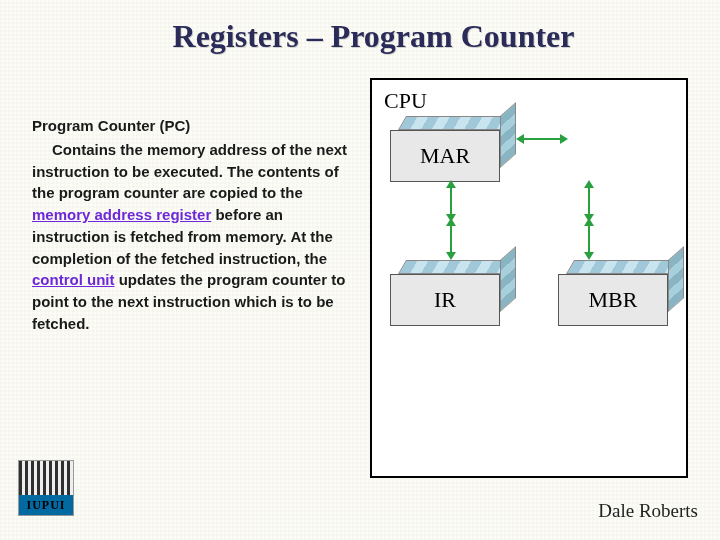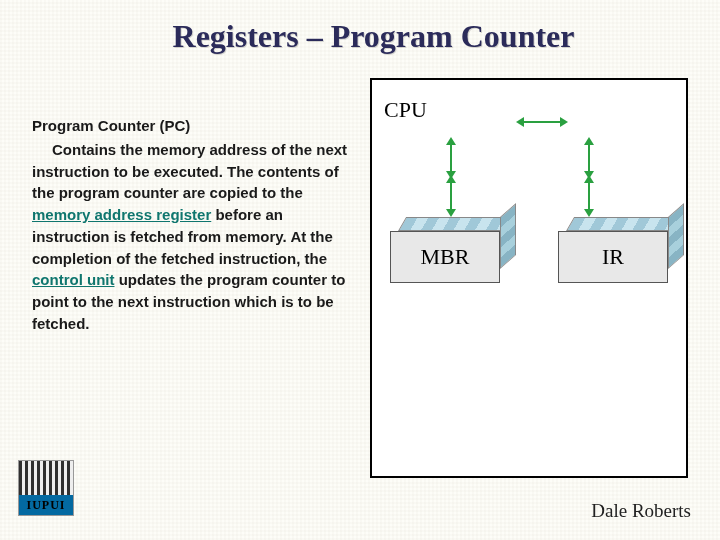--- a/index.html
+++ b/index.html
@@ -33,28 +33,28 @@
     top: 78px; left: 32px;
     width: 320px;
     font-size: 15px;
     font-weight: bold;
     color: #1a1a1a;
     line-height: 1.45;
     margin-top: 37px;
   }
   .body-text .subtitle { margin-bottom: 2px; }
   .body-text .para { text-indent: 20px; }
-  .body-text a { color: #0f766e; text-decoration: underline; }
+  .body-text a { color: #6d28d9; text-decoration: underline; }
   .diagram {
     position: absolute;
     top: 78px; left: 370px;
     width: 318px; height: 400px;
     background: #fff;
     border: 2px solid #000;
-    padding: 17px 12px;
+    padding: 8px 12px;
   }
   .cpu-label {
     font-family: "Times New Roman", serif;
     font-size: 22px;
     color: #000;
     margin-bottom: 14px;
   }
   .row { display: flex; justify-content: space-between; margin: 16px 6px 0; }
   .row.center { justify-content: flex-end; padding-right: 28px; }
   .row.arrowspace { height: 38px; position: relative; margin: 0 6px; }
@@ -131,21 +131,21 @@
   .logo .top { flex: 1; background: repeating-linear-gradient(90deg,#333 0 3px,#fff 3px 6px), linear-gradient(#eee,#eee); background-blend-mode: multiply; }
   .logo .bot {
     height: 20px;
     display: flex; align-items: center; justify-content: center;
     font-size: 12px; font-weight: bold;
     font-family: "Times New Roman", serif;
     letter-spacing: 1px;
   }
   .author {
     position: absolute;
-    right: 29px; bottom: 18px;
+    right: 22px; bottom: 18px;
     font-family: "Times New Roman", serif;
     font-size: 19px;
     color: #222;
   }
 </style>
 </head>
 <body>
 
 <div class="texture"></div>
 
@@ -156,44 +156,49 @@
   <div class="para">
     <span>Contains the memory address of the next instruction to be executed. The contents of the program counter are copied to the </span><a href="#">memory address register</a><span> before an instruction is fetched from memory. At the completion of the fetched instruction, the </span><a href="#">control unit</a><span> updates the program counter to point to the next instruction which is to be fetched.</span>
   </div>
 </div>
 
 <div class="diagram">
   <div class="cpu-label">CPU</div>
 
   <div class="row" style="position:relative;">
     <div class="arrow-h"></div>
+    <div class="block3d">
+      <div class="top"></div>
+        <div class="side"></div>
+      <div class="front">MAR</div>
+    </div>
   </div>
 
   <div class="row arrowspace">
     <div class="arrow-v"></div>
     <div class="arrow-v r"></div>
   </div>
 
 
   <div class="row arrowspace">
     <div class="arrow-v"></div>
     <div class="arrow-v r"></div>
   </div>
 
   <div class="row">
+    <div class="block3d">
+      <div class="top"></div>
+        <div class="side"></div>
+      <div class="front">IR</div>
+    </div>
     <div class="block3d">
       <div class="top"></div>
         <div class="side"></div>
       <div class="front">MBR</div>
     </div>
-    <div class="block3d">
-      <div class="top"></div>
-        <div class="side"></div>
-      <div class="front">IR</div>
-    </div>
   </div>
 </div>
 
 <div class="logo">
   <div class="top"></div>
   <div class="bot">IUPUI</div>
 </div>
 
 <div class="author">Dale Roberts</div>
 

